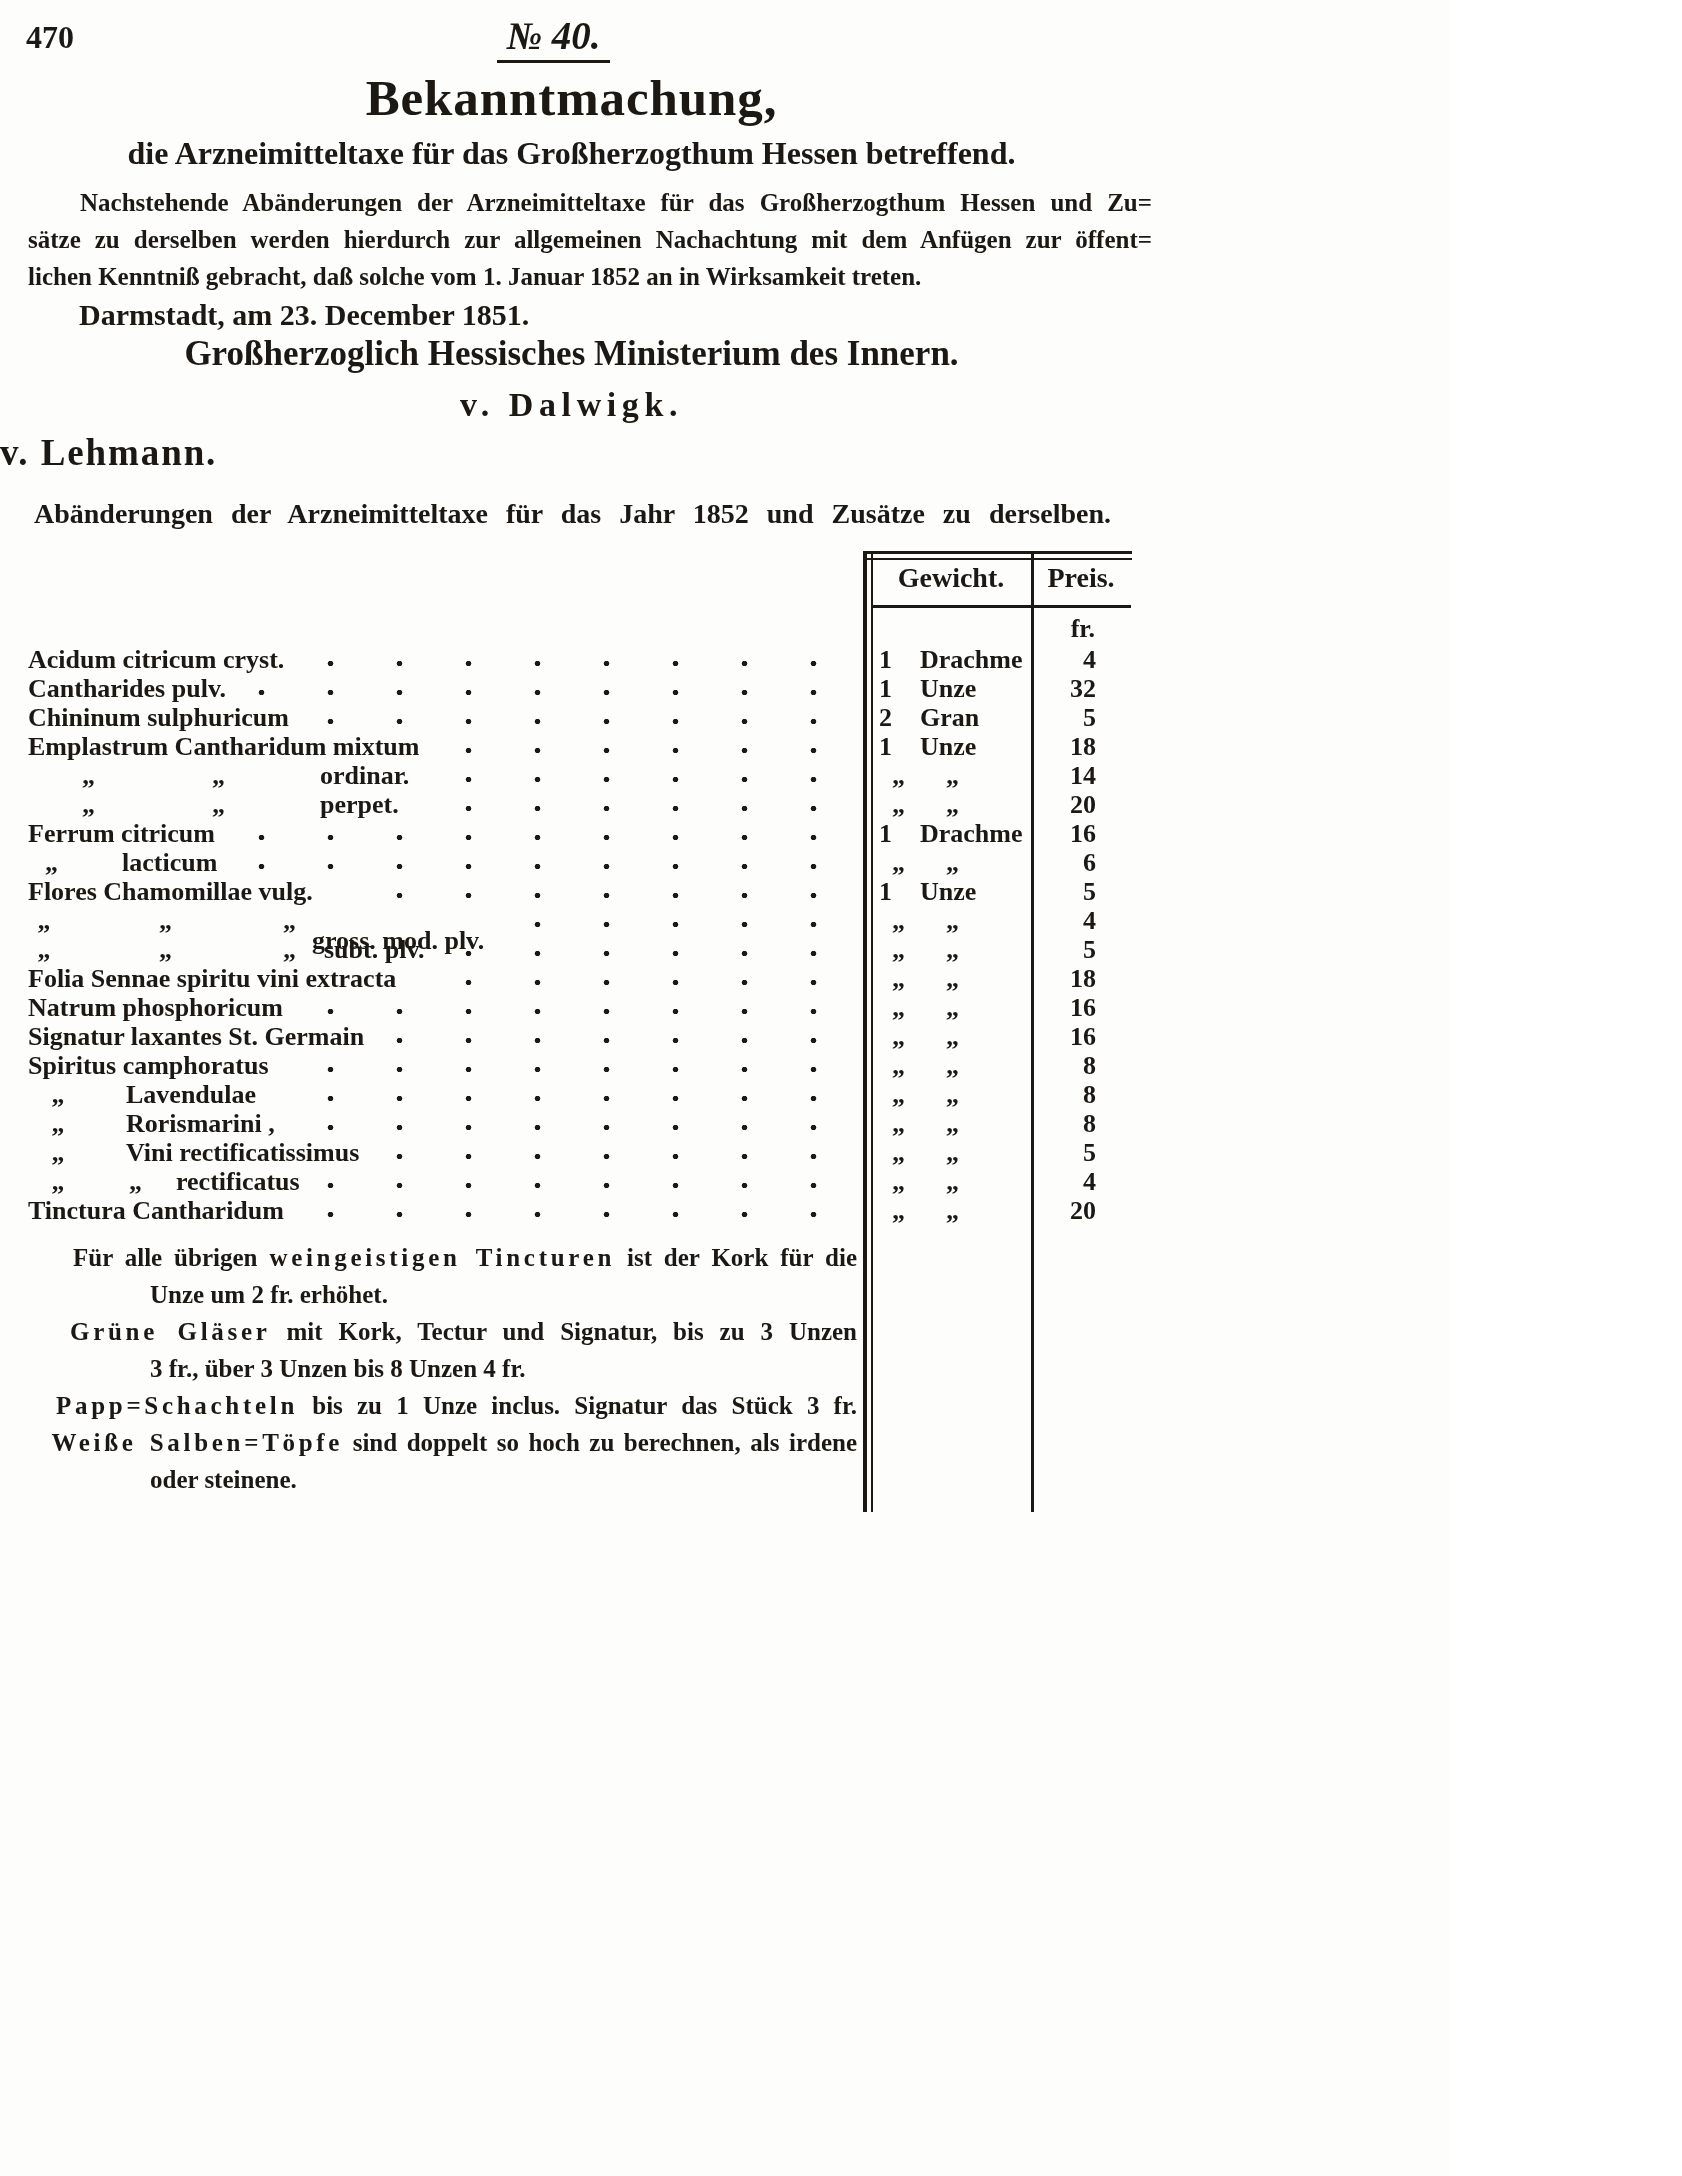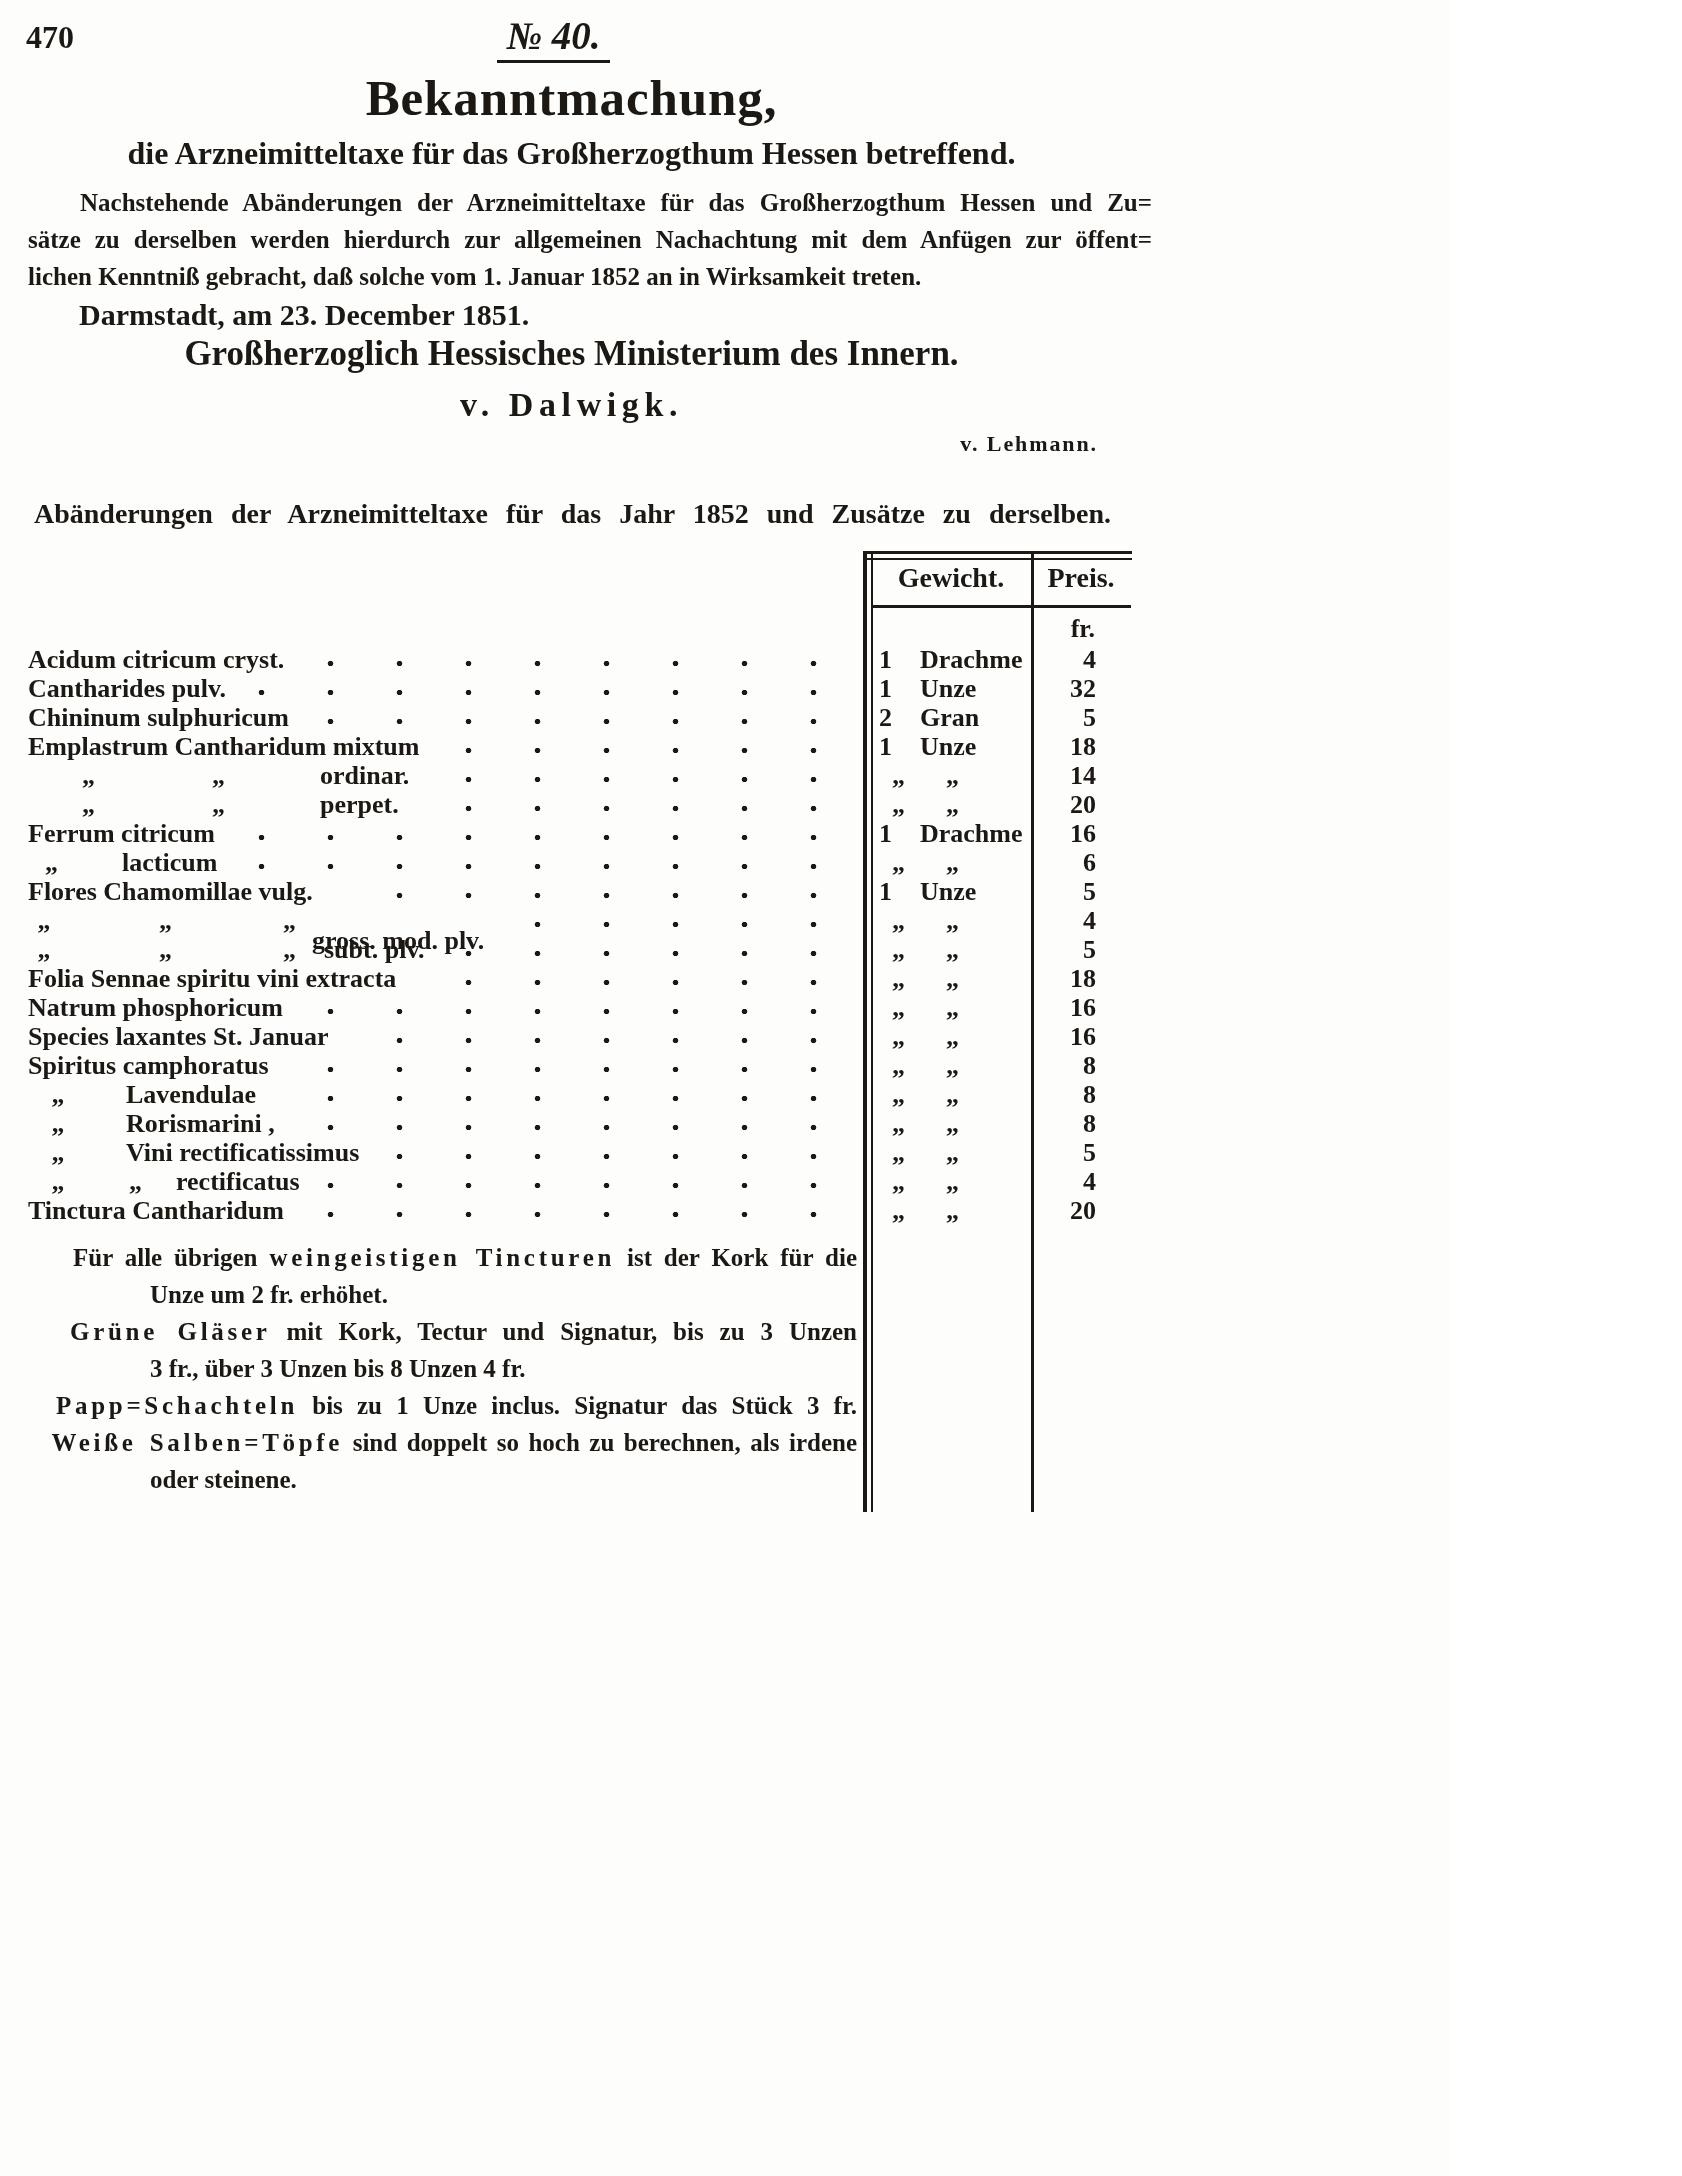--- a/index.html
+++ b/index.html
@@ -17,21 +17,21 @@
               padding:0 9.4px 1.9px 9.4px; border-bottom:3.7px solid var(--ink); }
   .title { top:69px; left:0; width:1143px; text-align:center; font-size:51px; letter-spacing:0.9px; }
   .subtitle { top:135px; left:0; width:1143px; text-align:center; font-size:32px; }
   .intro { top:184px; left:28px; width:1124px; font-size:25px; line-height:37px; }
   .intro-line { text-align:justify; }
   .intro-line.full { text-align-last:justify; }
   .intro-line.indent { text-indent:52px; }
   .dateline { top:298px; left:79px; font-size:30px; }
   .ministry { top:334px; left:0; width:1143px; text-align:center; font-size:35px; }
   .sig-minister { top:386px; left:0; width:1143px; text-align:center; font-size:34px; letter-spacing:5.6px; }
-  .sig-secretary { top:431px; left:0; width:1098px; text-align:right; font-size:22px; letter-spacing:1.9px; }
+  .sig-secretary { top:431px; left:0; width:1098px; font-size:37px; letter-spacing:1.9px; }
   .section-heading { top:498px; left:34px; width:1077px; font-size:28px;
                      text-align:justify; text-align-last:justify; }
 
   
   .hrule-double { left:863px; top:551px; width:269px; height:9.4px;
                   border-top:3.7px solid var(--ink); border-bottom:2.8px solid var(--ink); }
   .vrule { background:var(--ink); }
   .vrule-a { left:863px; top:551px; width:3.7px; height:961px; }
   .vrule-b { left:871px; top:551px; width:2.3px; height:961px; }
   .vrule-mid { left:1031px; top:551px; width:2.8px; height:961px; }
@@ -189,21 +189,21 @@
         <span class="leader" style="left: 394px;"></span>
       </div>
       <div class="row">
         <span class="seg" style="left: 0px;">Natrum phosphoricum</span>
         <span class="seg" style="left: 864px;">„</span>
         <span class="seg" style="left: 918px;">„</span>
         <span class="price">16</span>
         <span class="leader" style="left: 280px;"></span>
       </div>
       <div class="row">
-        <span class="seg" style="left: 0px;">Species laxantes St. Januar</span>
+        <span class="seg" style="left: 0px;">Signatur laxantes St. Germain</span>
         <span class="seg" style="left: 864px;">„</span>
         <span class="seg" style="left: 918px;">„</span>
         <span class="price">16</span>
         <span class="leader" style="left: 346px;"></span>
       </div>
       <div class="row">
         <span class="seg" style="left: 0px;">Spiritus camphoratus</span>
         <span class="seg" style="left: 864px;">„</span>
         <span class="seg" style="left: 918px;">„</span>
         <span class="price">8</span>

